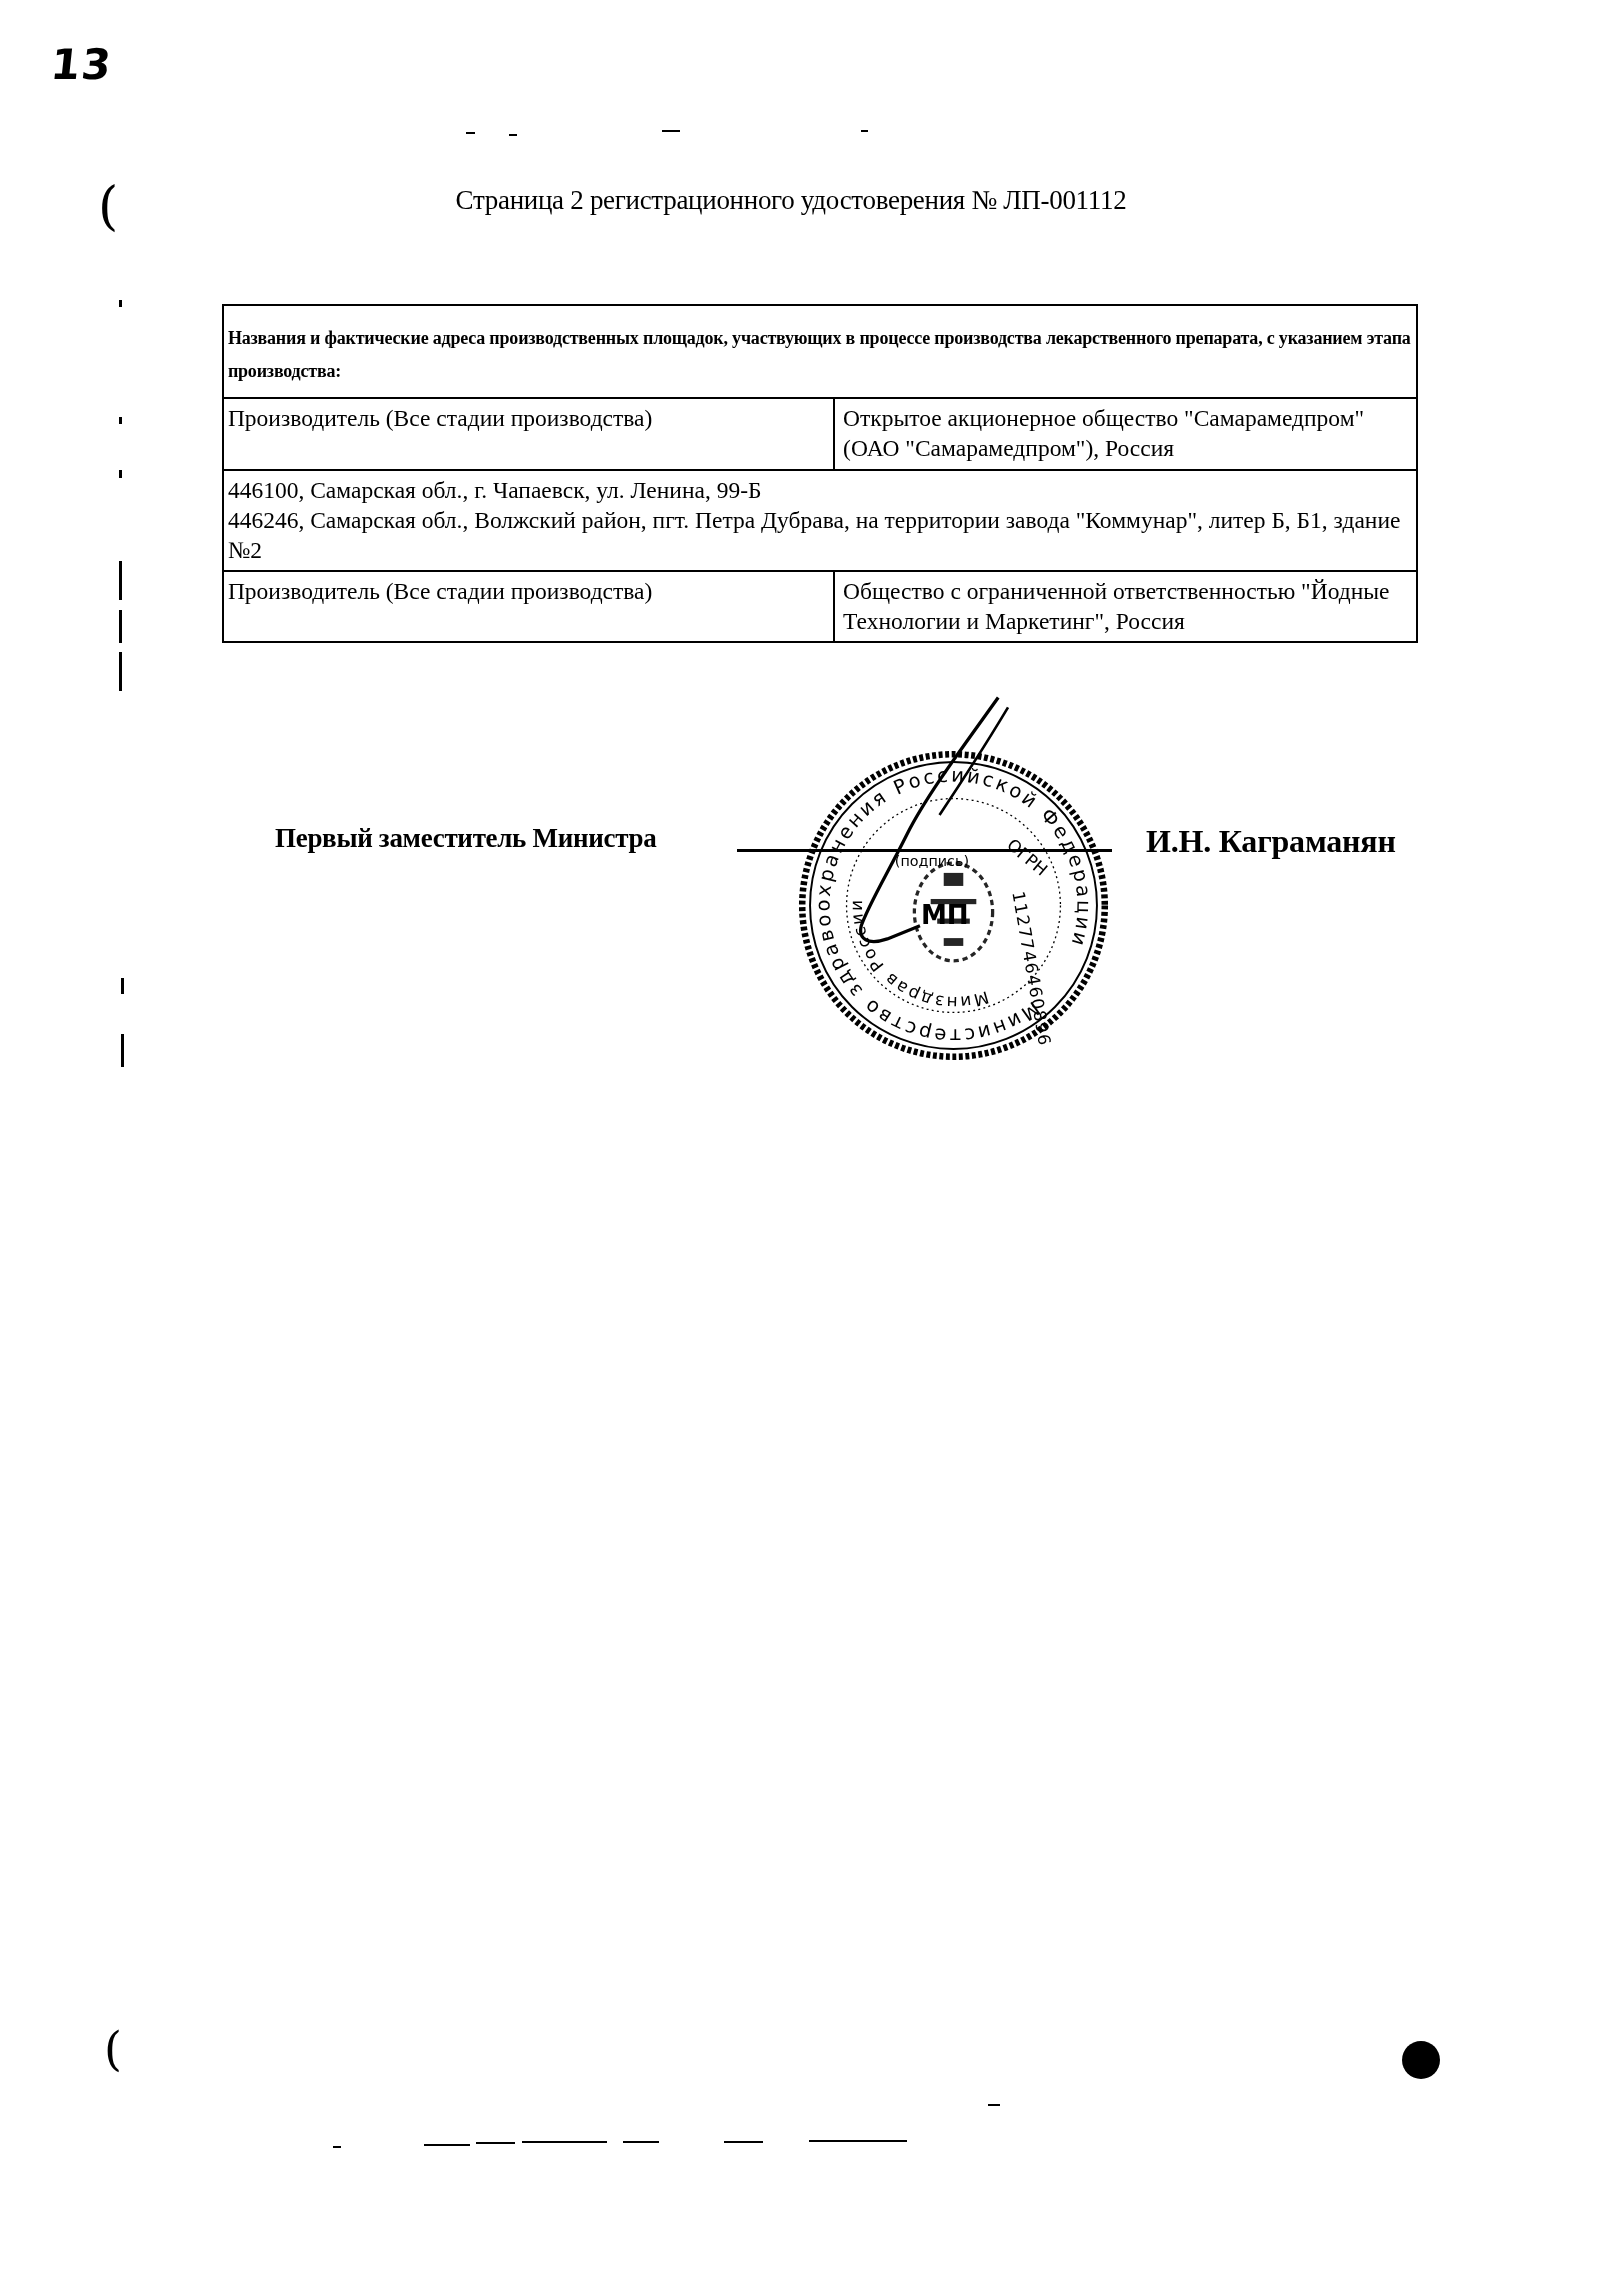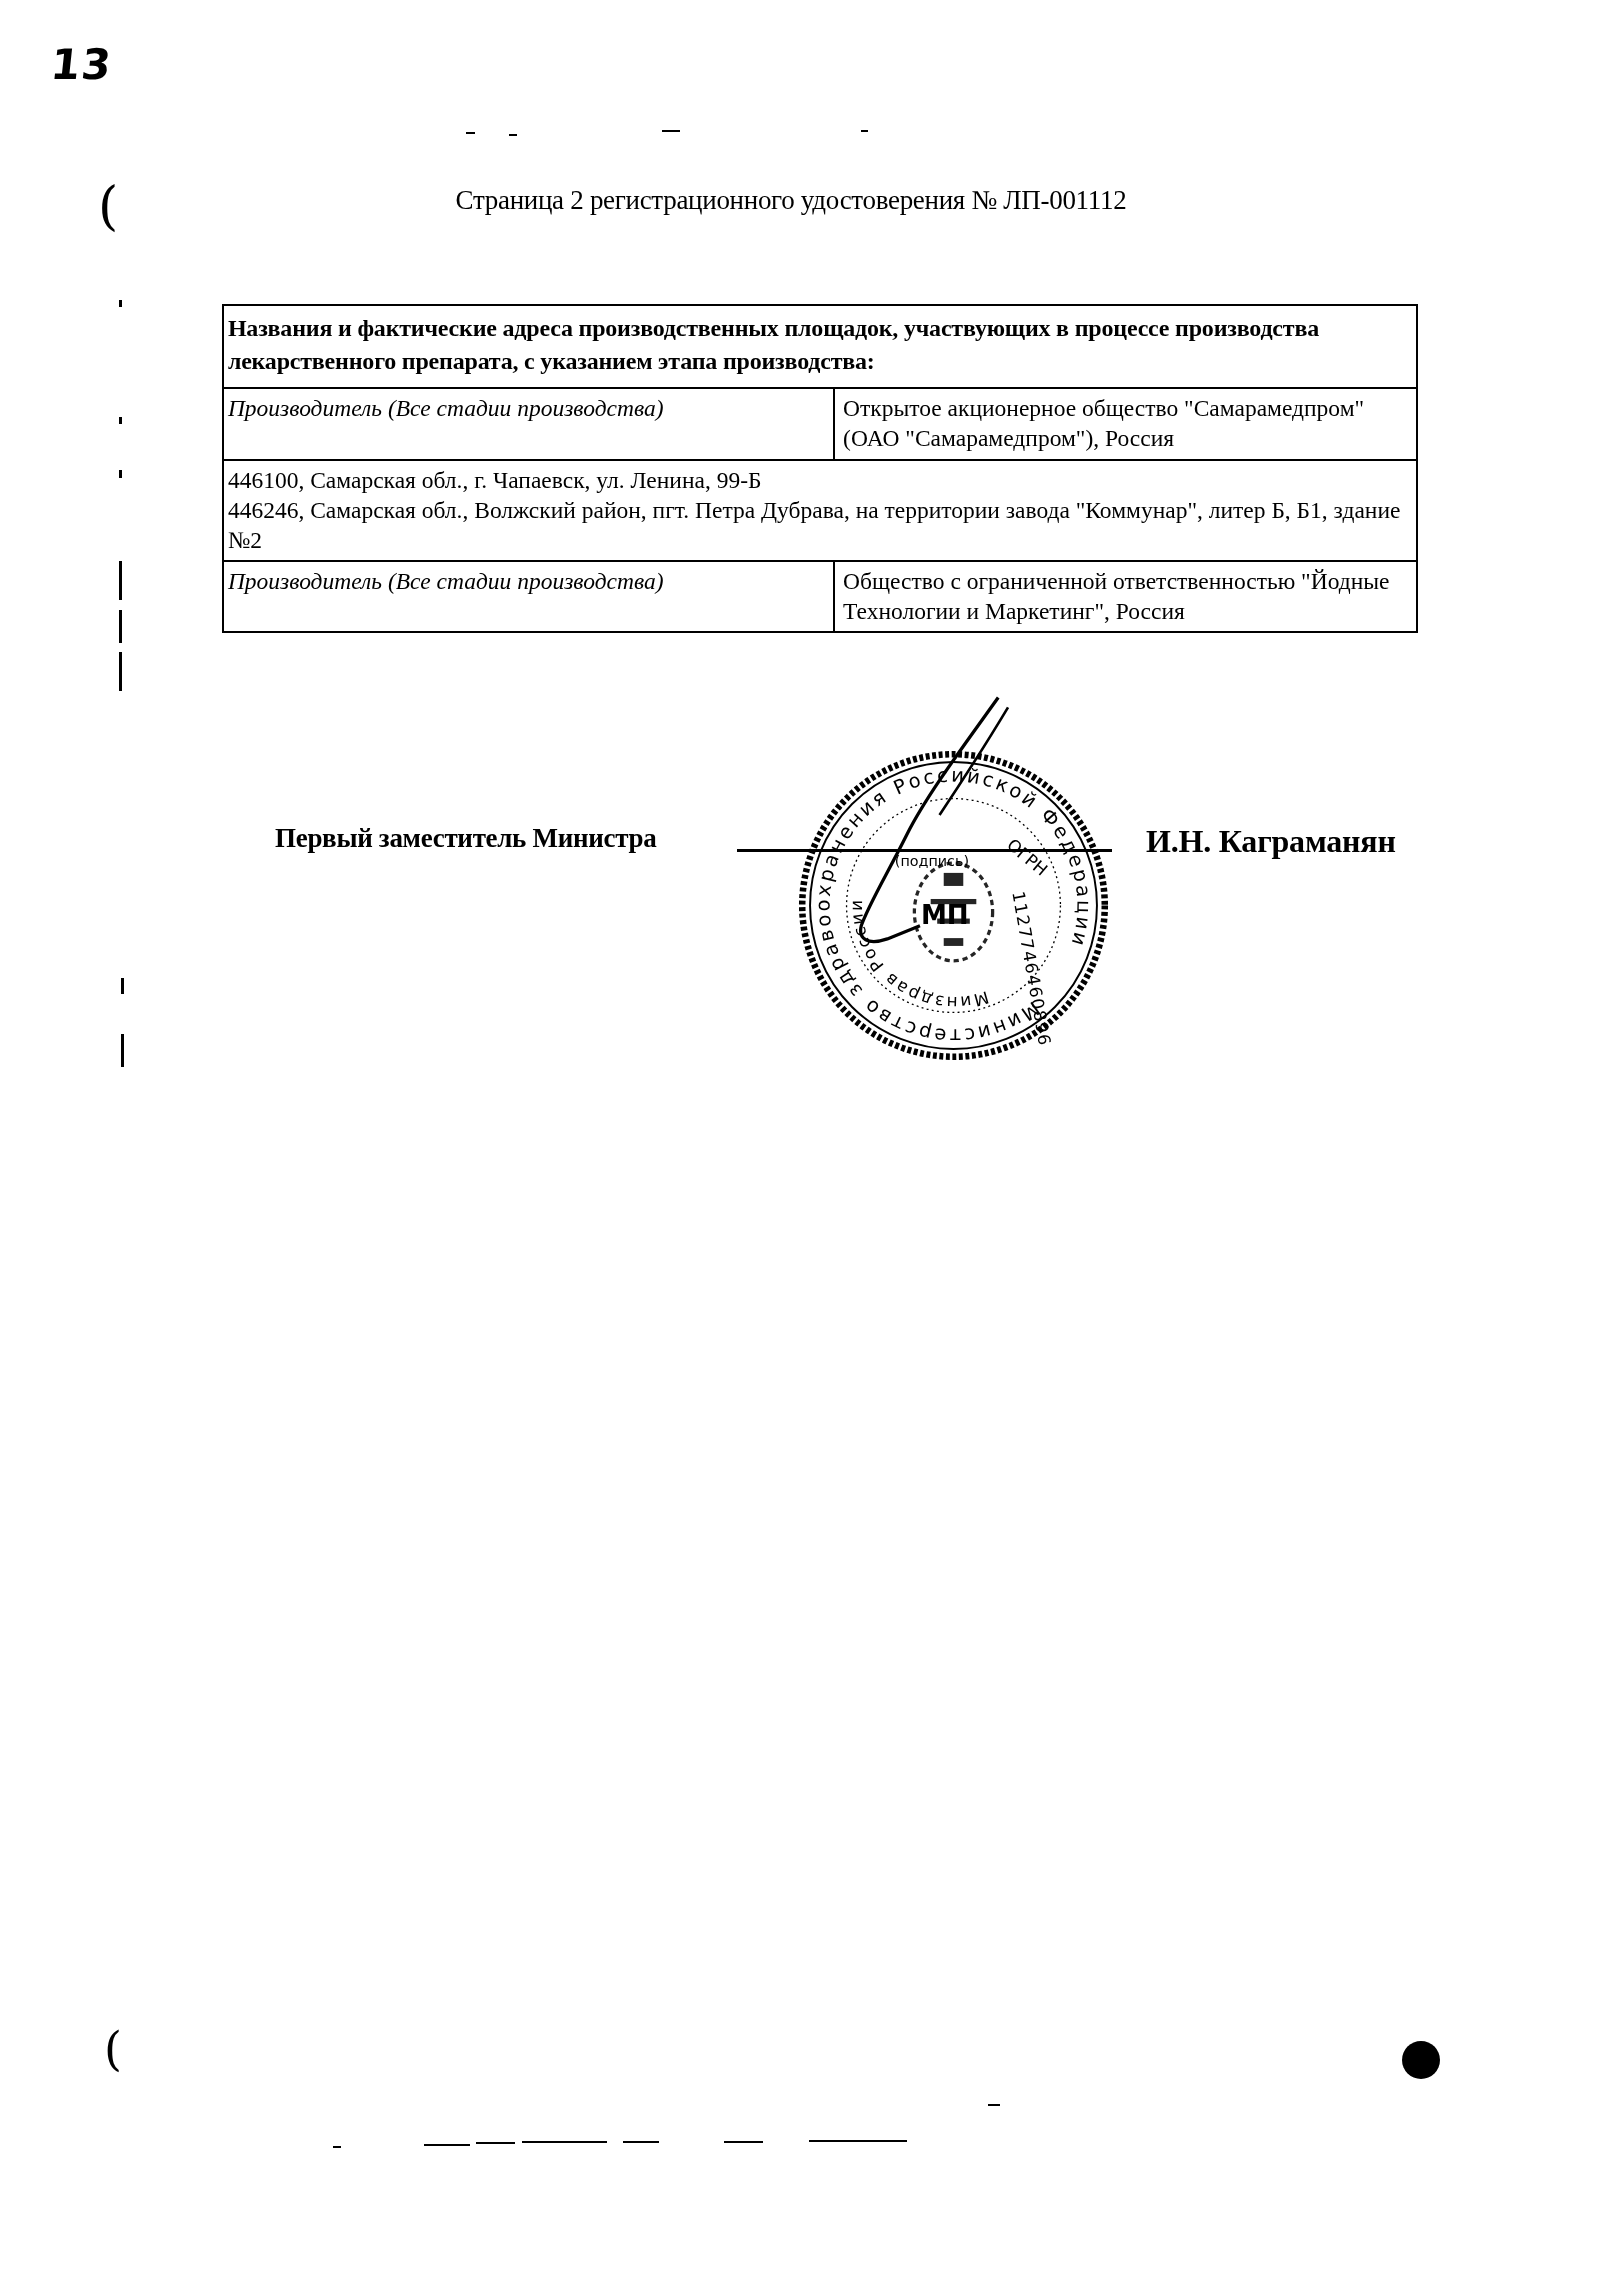--- a/index.html
+++ b/index.html
@@ -6,22 +6,22 @@
   body { width: 1600px; height: 2295px; position: relative; overflow: hidden; color: #000; font-family: "Liberation Serif", "DejaVu Serif", serif; }
   .abs { position: absolute; }
 
   .hand-num { left: 51px; top: 40px; font-family: "DejaVu Sans", sans-serif; font-size: 42px; font-weight: bold; transform: skewX(-6deg); letter-spacing: 1.3px; }
   .bracket { font-family: "DejaVu Serif", serif; font-size: 52px; font-weight: 300; }
 
   .page-title { left: 0; width: 1484px; top: 185px; text-align: center; font-size: 27px; letter-spacing: -0.3px; padding-left: 98px; box-sizing: border-box; }
 
   table.sites { position: absolute; left: 222px; top: 304px; width: 1196px; border-collapse: collapse; font-size: 23.5px; line-height: 30px; }
   table.sites td { border: 2px solid #000; padding: 3.9px 5.2px 5.2px 3.9px; vertical-align: top; }
-  table.sites td.head { font-weight: bold; font-size: 24px; line-height: 33px; padding-top: 6px; padding-bottom: 9px; letter-spacing: -0.2px; }
-  table.sites td.role { font-style: italic; width: 600px; border-radius: 9px; }
+  table.sites td.head { font-weight: bold; font-size: 18px; line-height: 33px; padding-top: 16px; padding-bottom: 9px; letter-spacing: -0.2px; }
+  table.sites td.role { width: 600px; border-radius: 9px; }
   table.sites td.org { border-left-width: 1.3px; padding-left: 8px; }
   table.sites tr.r-head td { height: 61px; }
   table.sites tr.r-m1 td { height: 61px; }
   table.sites tr.r-a1 td { height: 87px; }
   table.sites tr.r-m2 td { height: 60px; }
   table.sites tr.r-a2 td { height: 35px; }
 
   .sig-title { left: 275px; top: 823px; font-size: 27px; font-weight: bold; letter-spacing: -0.3px; }
   .sig-line { left: 737px; top: 849px; width: 375px; height: 2.6px; background: #000; }
   .sig-name { left: 1146px; top: 823px; font-size: 32px; font-weight: bold; letter-spacing: -0.2px; }

